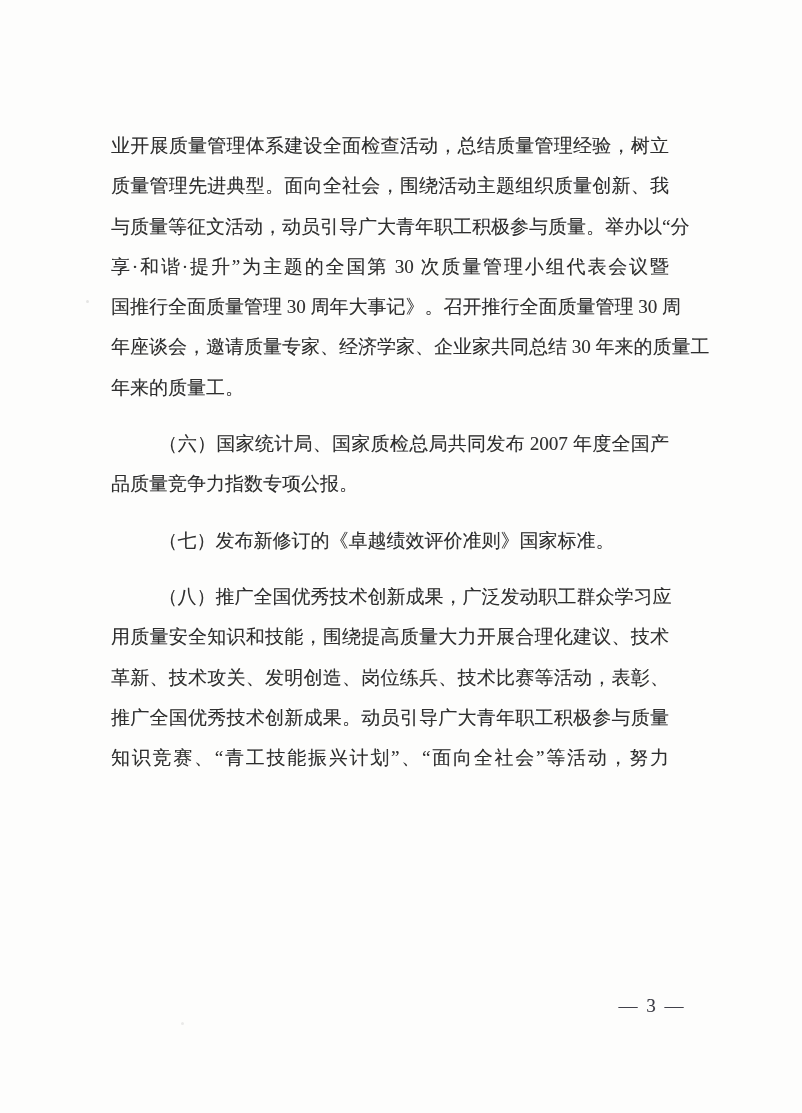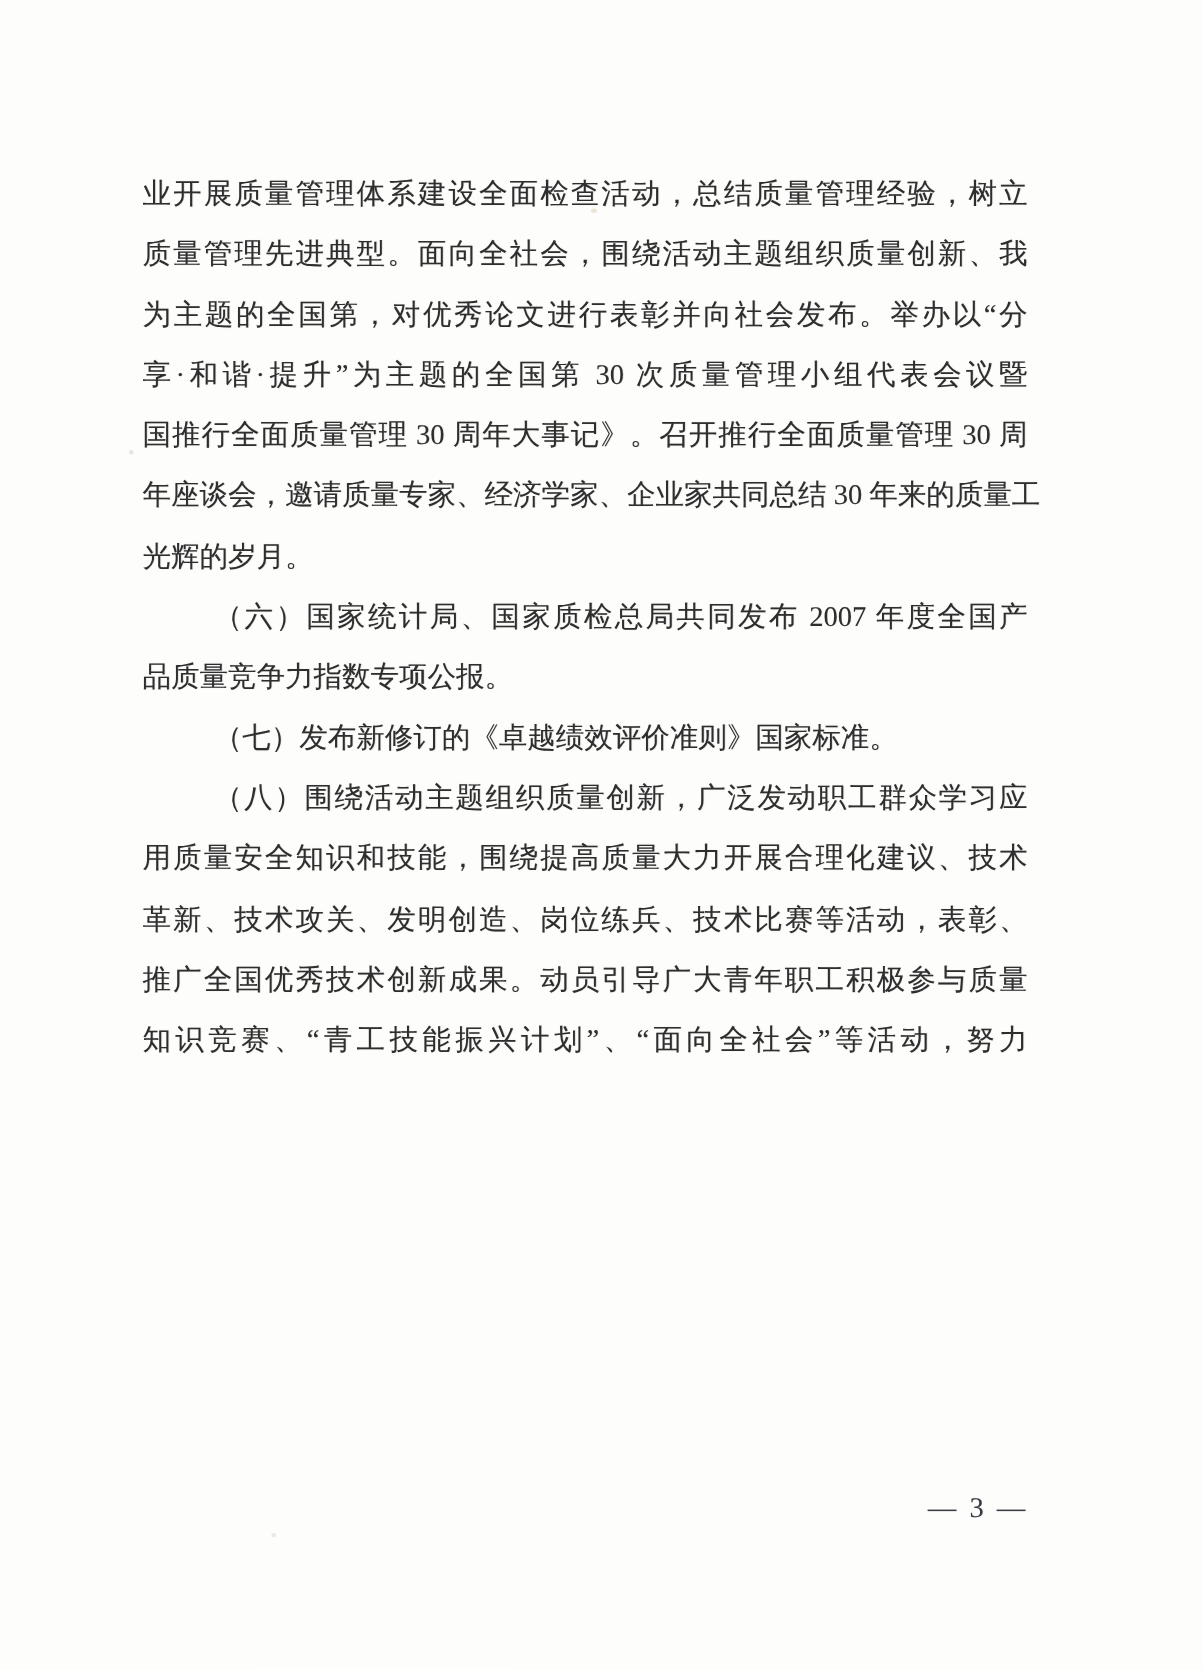--- a/index.html
+++ b/index.html
@@ -19,21 +19,21 @@
   .doc-body {
     position: absolute;
     left: 95px;
     top: 110px;
     width: 590px;
     font-size: 19px;
     line-height: 40.3px;
     text-shadow: 0.3px 0.3px 0.6px rgba(70, 70, 70, 0.35);
   }
   .paragraph {
-    margin: 0;
+    margin: 16px;
     padding: 0;
   }
   .line {
     text-align: justify;
     text-align-last: justify;
     text-justify: inter-character;
     white-space: nowrap;
     overflow: visible;
   }
   .line.last {
@@ -64,35 +64,35 @@
   .speck-3 { left: 181px; top: 1022px; width: 3px; height: 3px; background: rgba(120, 120, 120, 0.15); }
 </style>
 </head>
 <body>
 
 <div class="page">
   <div class="doc-body">
       <div class="paragraph">
         <div class="line">业开展质量管理体系建设全面检查活动，总结质量管理经验，树立</div>
         <div class="line">质量管理先进典型。面向全社会，围绕活动主题组织质量创新、我</div>
-        <div class="line">为主题的全国第，对优秀论文进行表彰并向社会发布。举办以“分</div>
+        <div class="line">与质量等征文活动，动员引导广大青年职工积极参与质量。举办以“分</div>
         <div class="line">享·和谐·提升”为主题的全国第 30 次质量管理小组代表会议暨</div>
         <div class="line">国推行全面质量管理 30 周年大事记》。召开推行全面质量管理 30 周</div>
         <div class="line">年座谈会，邀请质量专家、经济学家、企业家共同总结 30 年来的质量工</div>
-        <div class="line last">光辉的岁月。</div>
+        <div class="line last">年来的质量工。</div>
       </div>
       <div class="paragraph indent">
         <div class="line">（六）国家统计局、国家质检总局共同发布 2007 年度全国产</div>
         <div class="line last">品质量竞争力指数专项公报。</div>
       </div>
       <div class="paragraph indent">
         <div class="line last">（七）发布新修订的《卓越绩效评价准则》国家标准。</div>
       </div>
       <div class="paragraph indent">
-        <div class="line">（八）围绕活动主题组织质量创新，广泛发动职工群众学习应</div>
+        <div class="line">（八）推广全国优秀技术创新成果，广泛发动职工群众学习应</div>
         <div class="line">用质量安全知识和技能，围绕提高质量大力开展合理化建议、技术</div>
         <div class="line">革新、技术攻关、发明创造、岗位练兵、技术比赛等活动，表彰、</div>
         <div class="line">推广全国优秀技术创新成果。动员引导广大青年职工积极参与质量</div>
         <div class="line">知识竞赛、“青工技能振兴计划”、“面向全社会”等活动，努力</div>
       </div>
     </div>
   <div class="pagenum">— 3 —</div>
   <div class="speck speck-1"></div>
   <div class="speck speck-2"></div>
   <div class="speck speck-3"></div>

